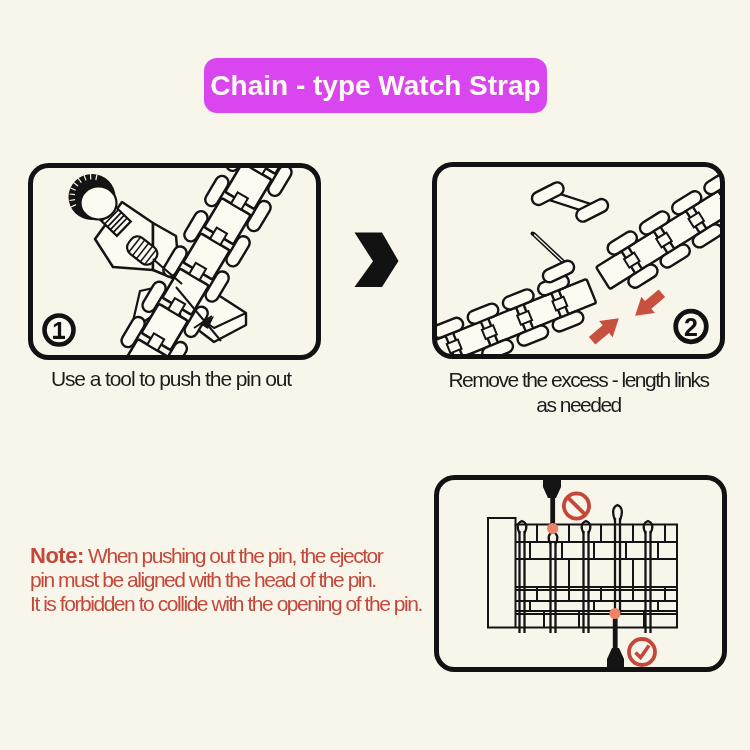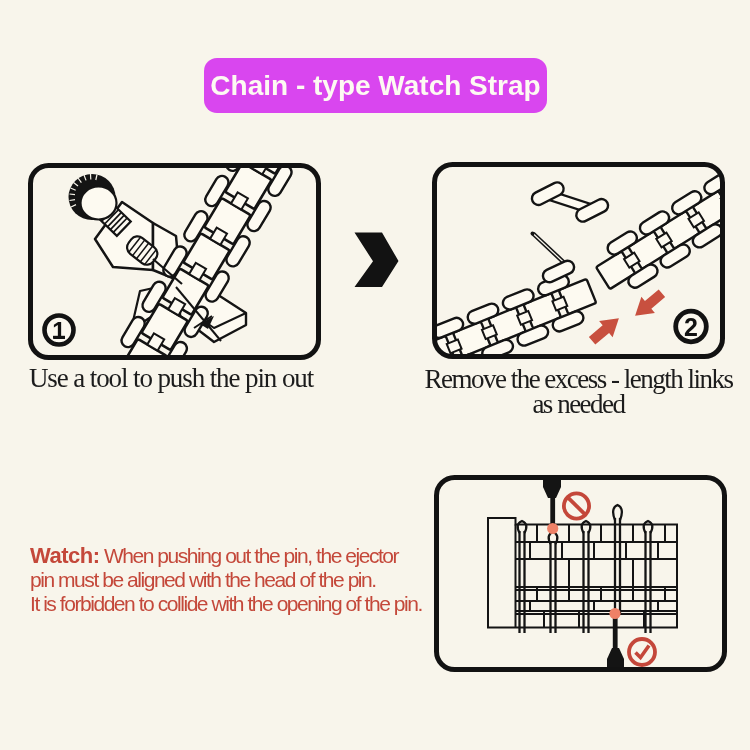--- a/index.html
+++ b/index.html
@@ -1,18 +1,18 @@
 <!DOCTYPE html>
 <html><head>
 <meta charset="utf-8">
 <style>
 html,body{margin:0;padding:0;}
 body{width:750px;height:750px;background:#f8f5eb;font-family:"Liberation Sans",sans-serif;position:relative;overflow:hidden;}
 .title{position:absolute;left:204px;top:58px;width:343px;height:55px;background:#d946ef;border-radius:13px;color:#fdfaf2;font-size:28px;font-weight:bold;text-align:center;line-height:56px;}
-.cap{position:absolute;color:#1c1c1c;font-size:27px;text-align:center;line-height:25px;letter-spacing:-1.5px;font-family:Liberation Serif, serif;}
+.cap{position:absolute;color:#1c1c1c;font-size:21px;text-align:center;line-height:25px;letter-spacing:-1.5px;}
 .capL{letter-spacing:-1.1px !important;}
 .note{position:absolute;left:30px;top:543.5px;width:445px;color:#c4483a;font-size:21px;line-height:24px;letter-spacing:-1.45px;}
 .note b{font-size:22px;letter-spacing:-0.5px;}
 svg{position:absolute;}
 </style>
 </head>
 <body>
 <div class="title">Chain - type Watch Strap</div>
 
 <svg style="left:353px;top:232px;" width="46" height="56" viewBox="0 0 46 56">
@@ -211,21 +211,21 @@
       </g>
     </g>
   </g>
 
   <circle cx="259" cy="164.5" r="15.3" fill="#fbf8ef" stroke="#121212" stroke-width="4.8"></circle>
   <text x="259" y="173.5" font-size="25" font-weight="bold" fill="#121212" text-anchor="middle">2</text>
   <rect x="2.5" y="2.5" width="288" height="192" rx="18" fill="none" stroke="#121212" stroke-width="5"></rect>
 </svg>
 <div class="cap" style="left:403px;top:367px;width:351px;">Remove the excess - length links<br>as needed</div>
 
-<div class="note"><b>Watch:</b> When pushing out the pin, the ejector<br>pin must be aligned with the head of the pin.<br>It is forbidden to collide with the opening of the pin.</div>
+<div class="note"><b>Note:</b> When pushing out the pin, the ejector<br>pin must be aligned with the head of the pin.<br>It is forbidden to collide with the opening of the pin.</div>
 
 <svg style="left:434px;top:475px;" width="293" height="197" viewBox="0 0 293 197">
   <defs>
     <clipPath id="clipB">
         <rect x="4.5" y="4.5" width="284" height="188" rx="16"></rect>
       </clipPath>
   </defs>
   <g clip-path="url(#clipB)">
 
     <g stroke="#141414" fill="none" stroke-width="2">

